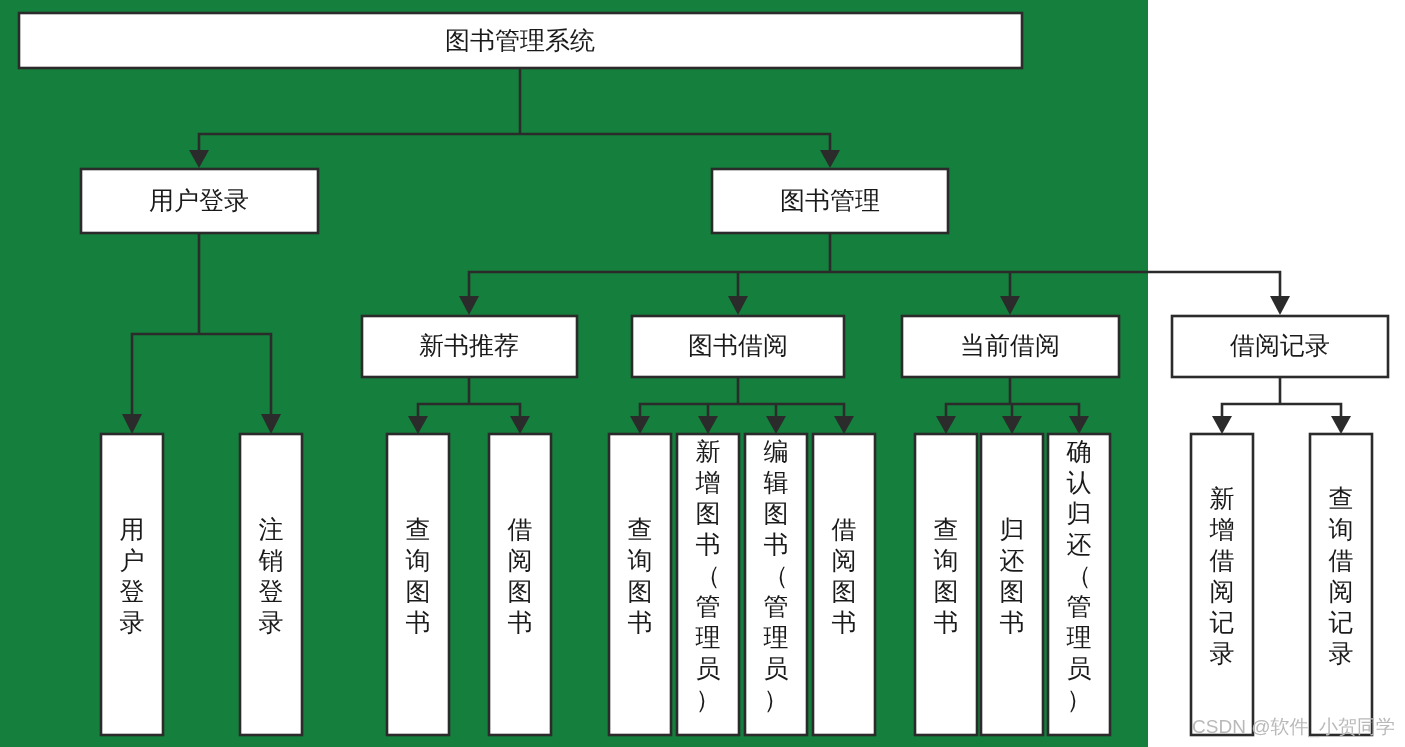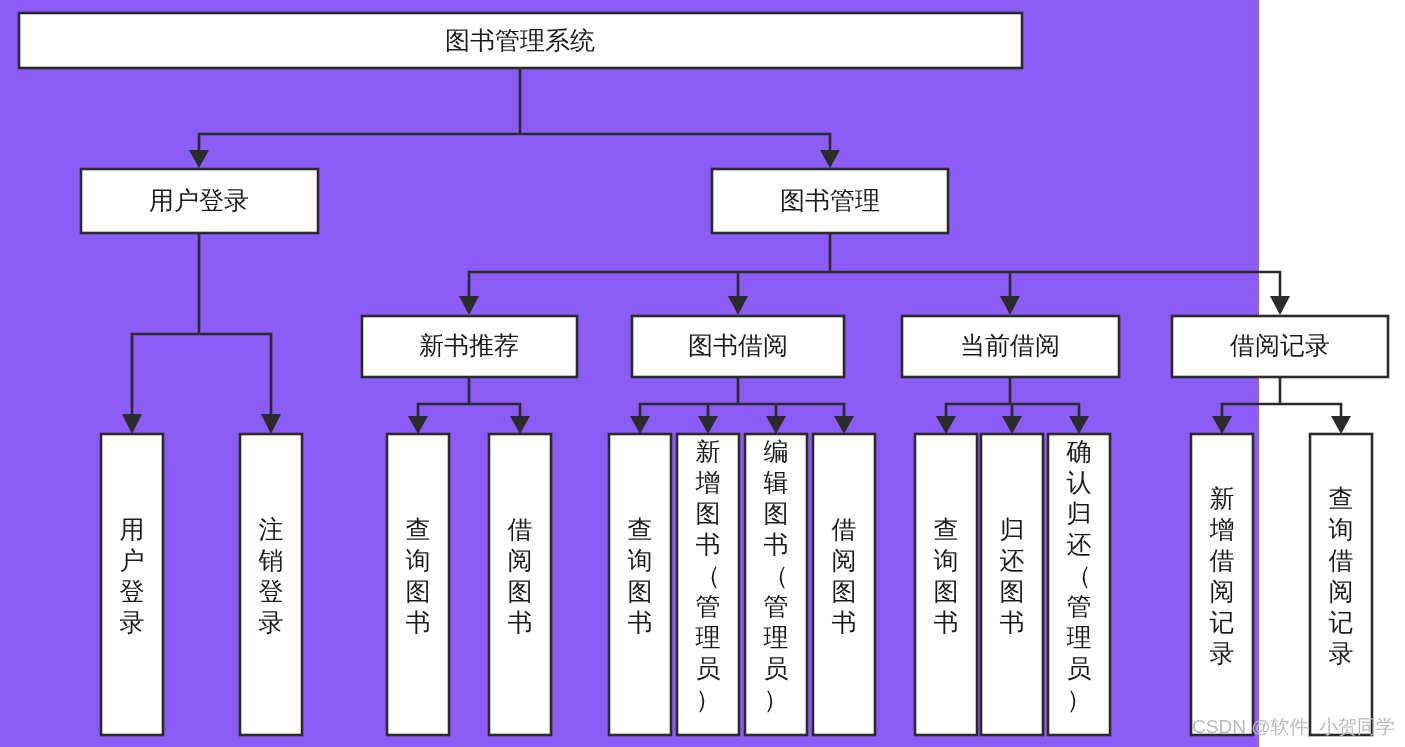--- a/index.html
+++ b/index.html
@@ -8,23 +8,23 @@
     background: #ffffff;
   }
   body {
     width: 1405px;
     height: 747px;
     font-family: "Liberation Sans", "DejaVu Sans", sans-serif;
     overflow: hidden;
   }
   #diagram-root {
     position: relative;
-    width: 1259px;
+    width: 1148px;
     height: 747px;
-    background: #8b5cf6;
+    background: #15803d;
   }
   svg#flow {
     position: absolute;
     top: 0;
     left: 0;
     width: 1405px;
     height: 747px;
   }
   .node-box {
     fill: #ffffff;

